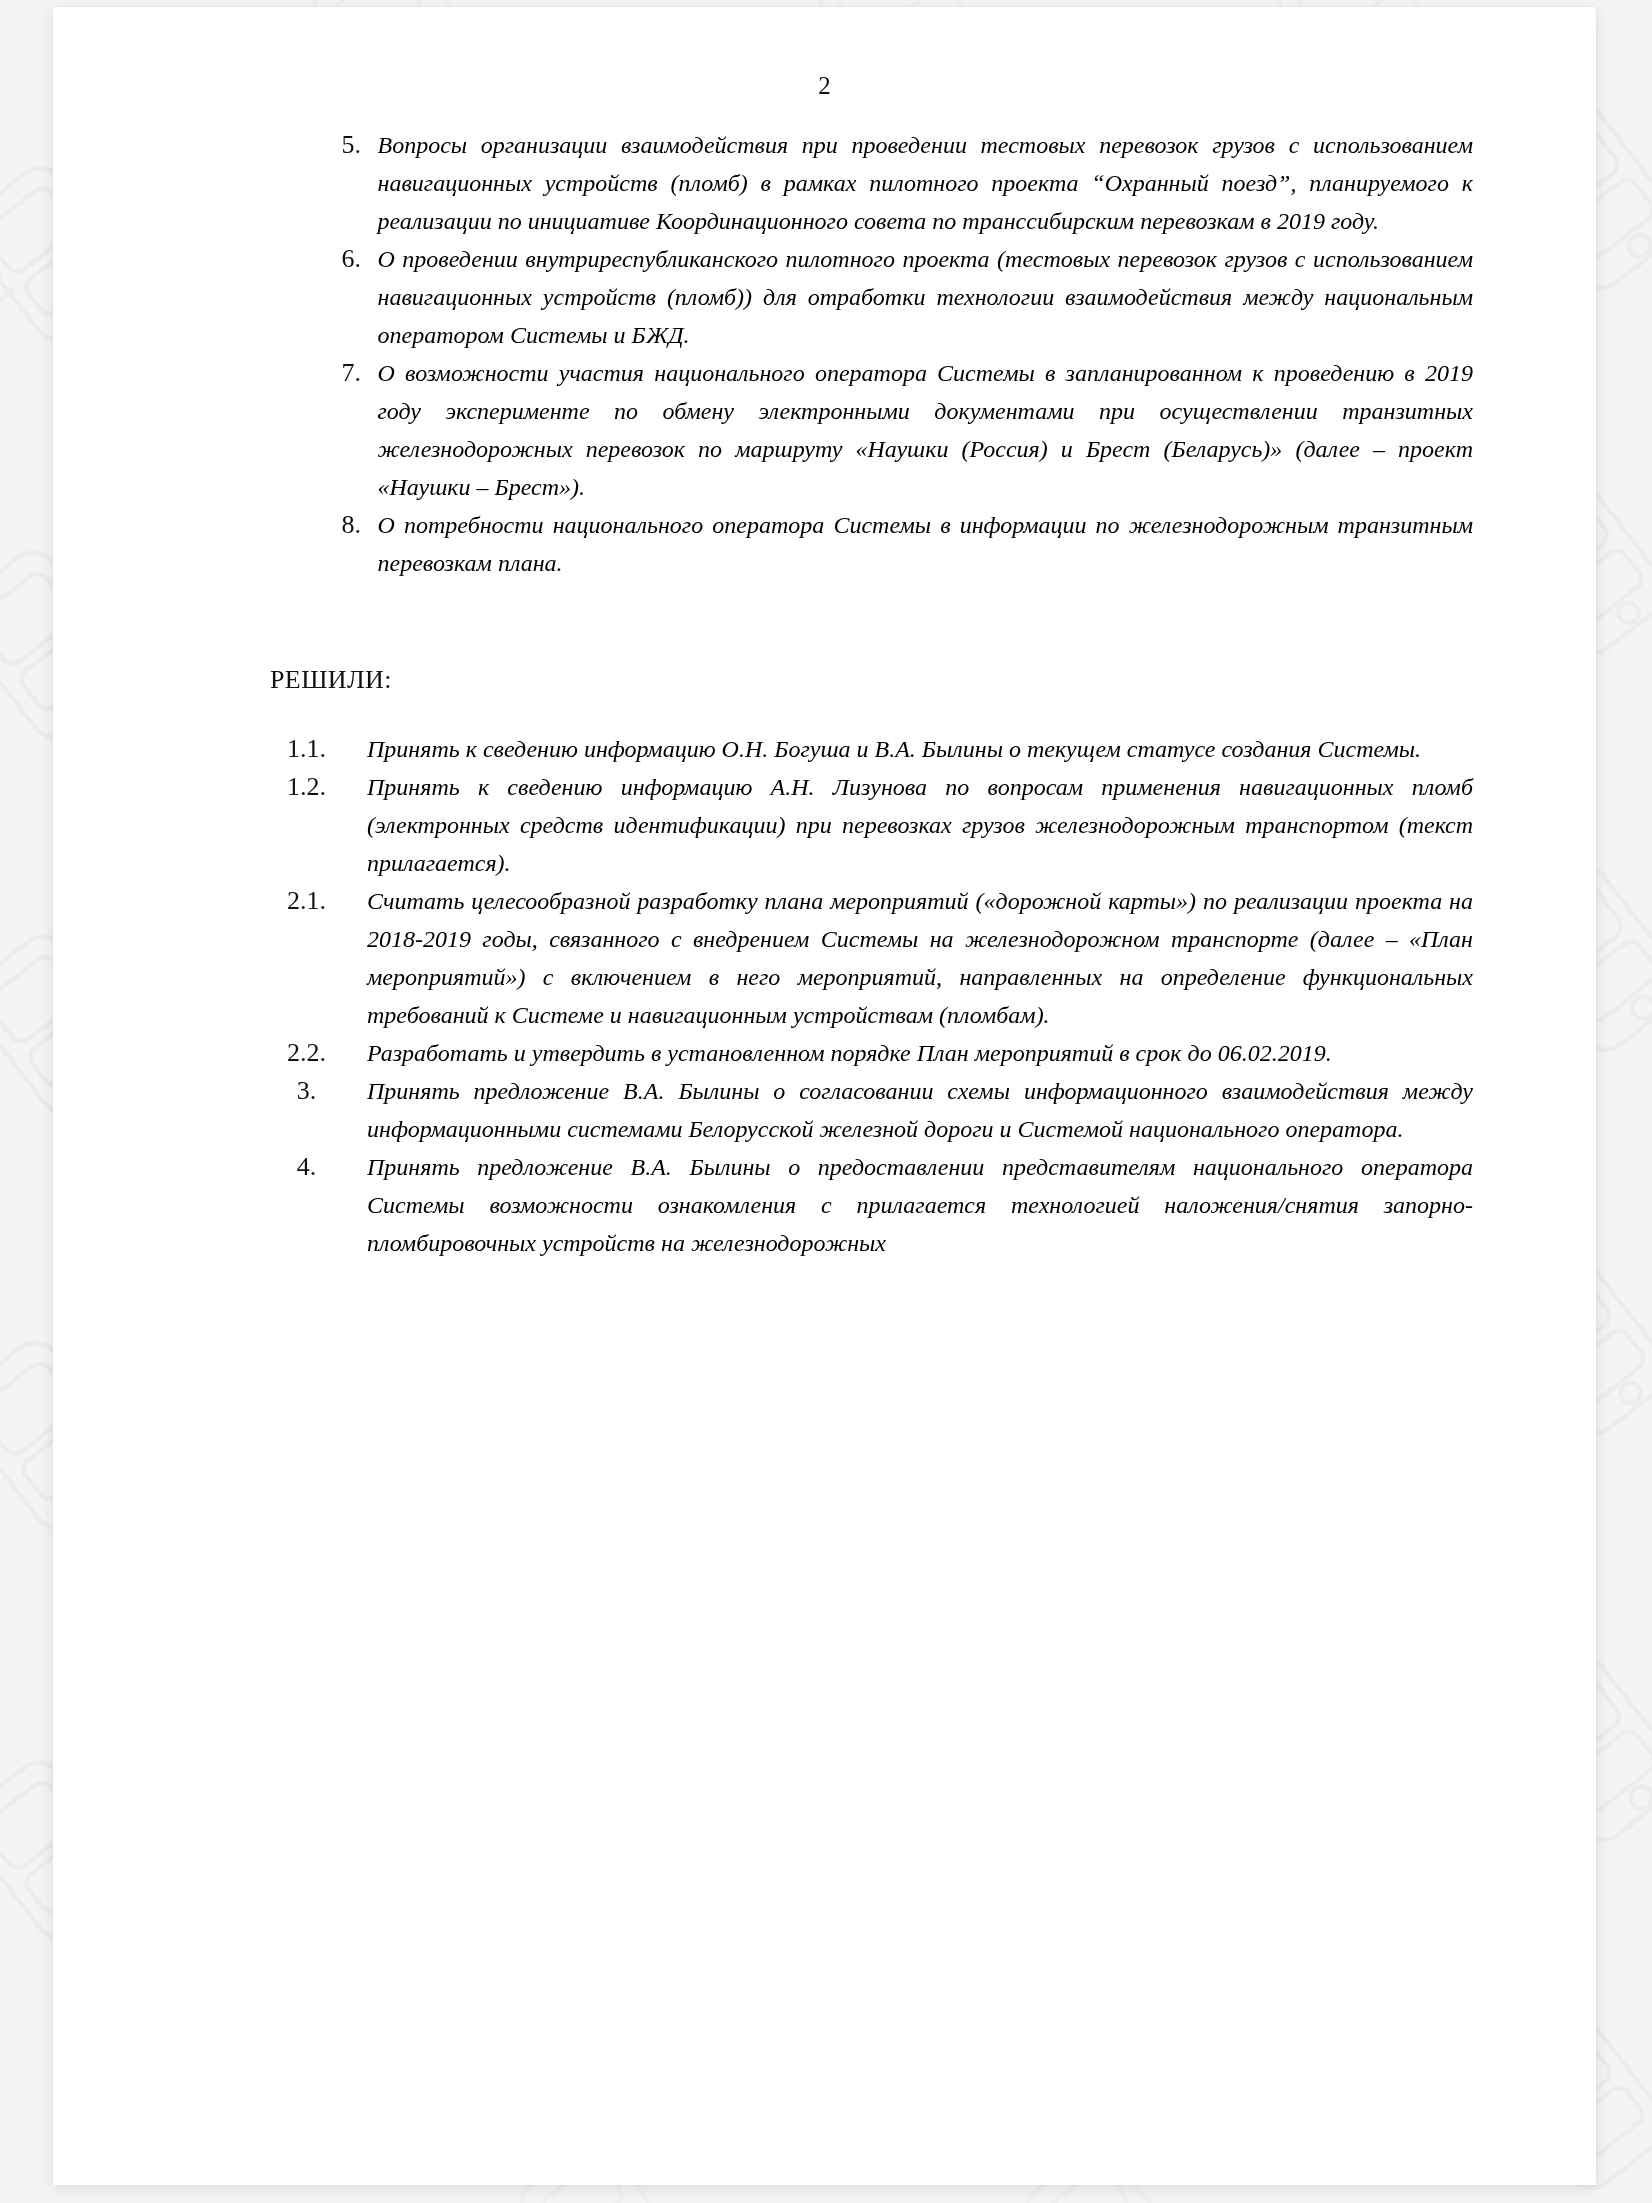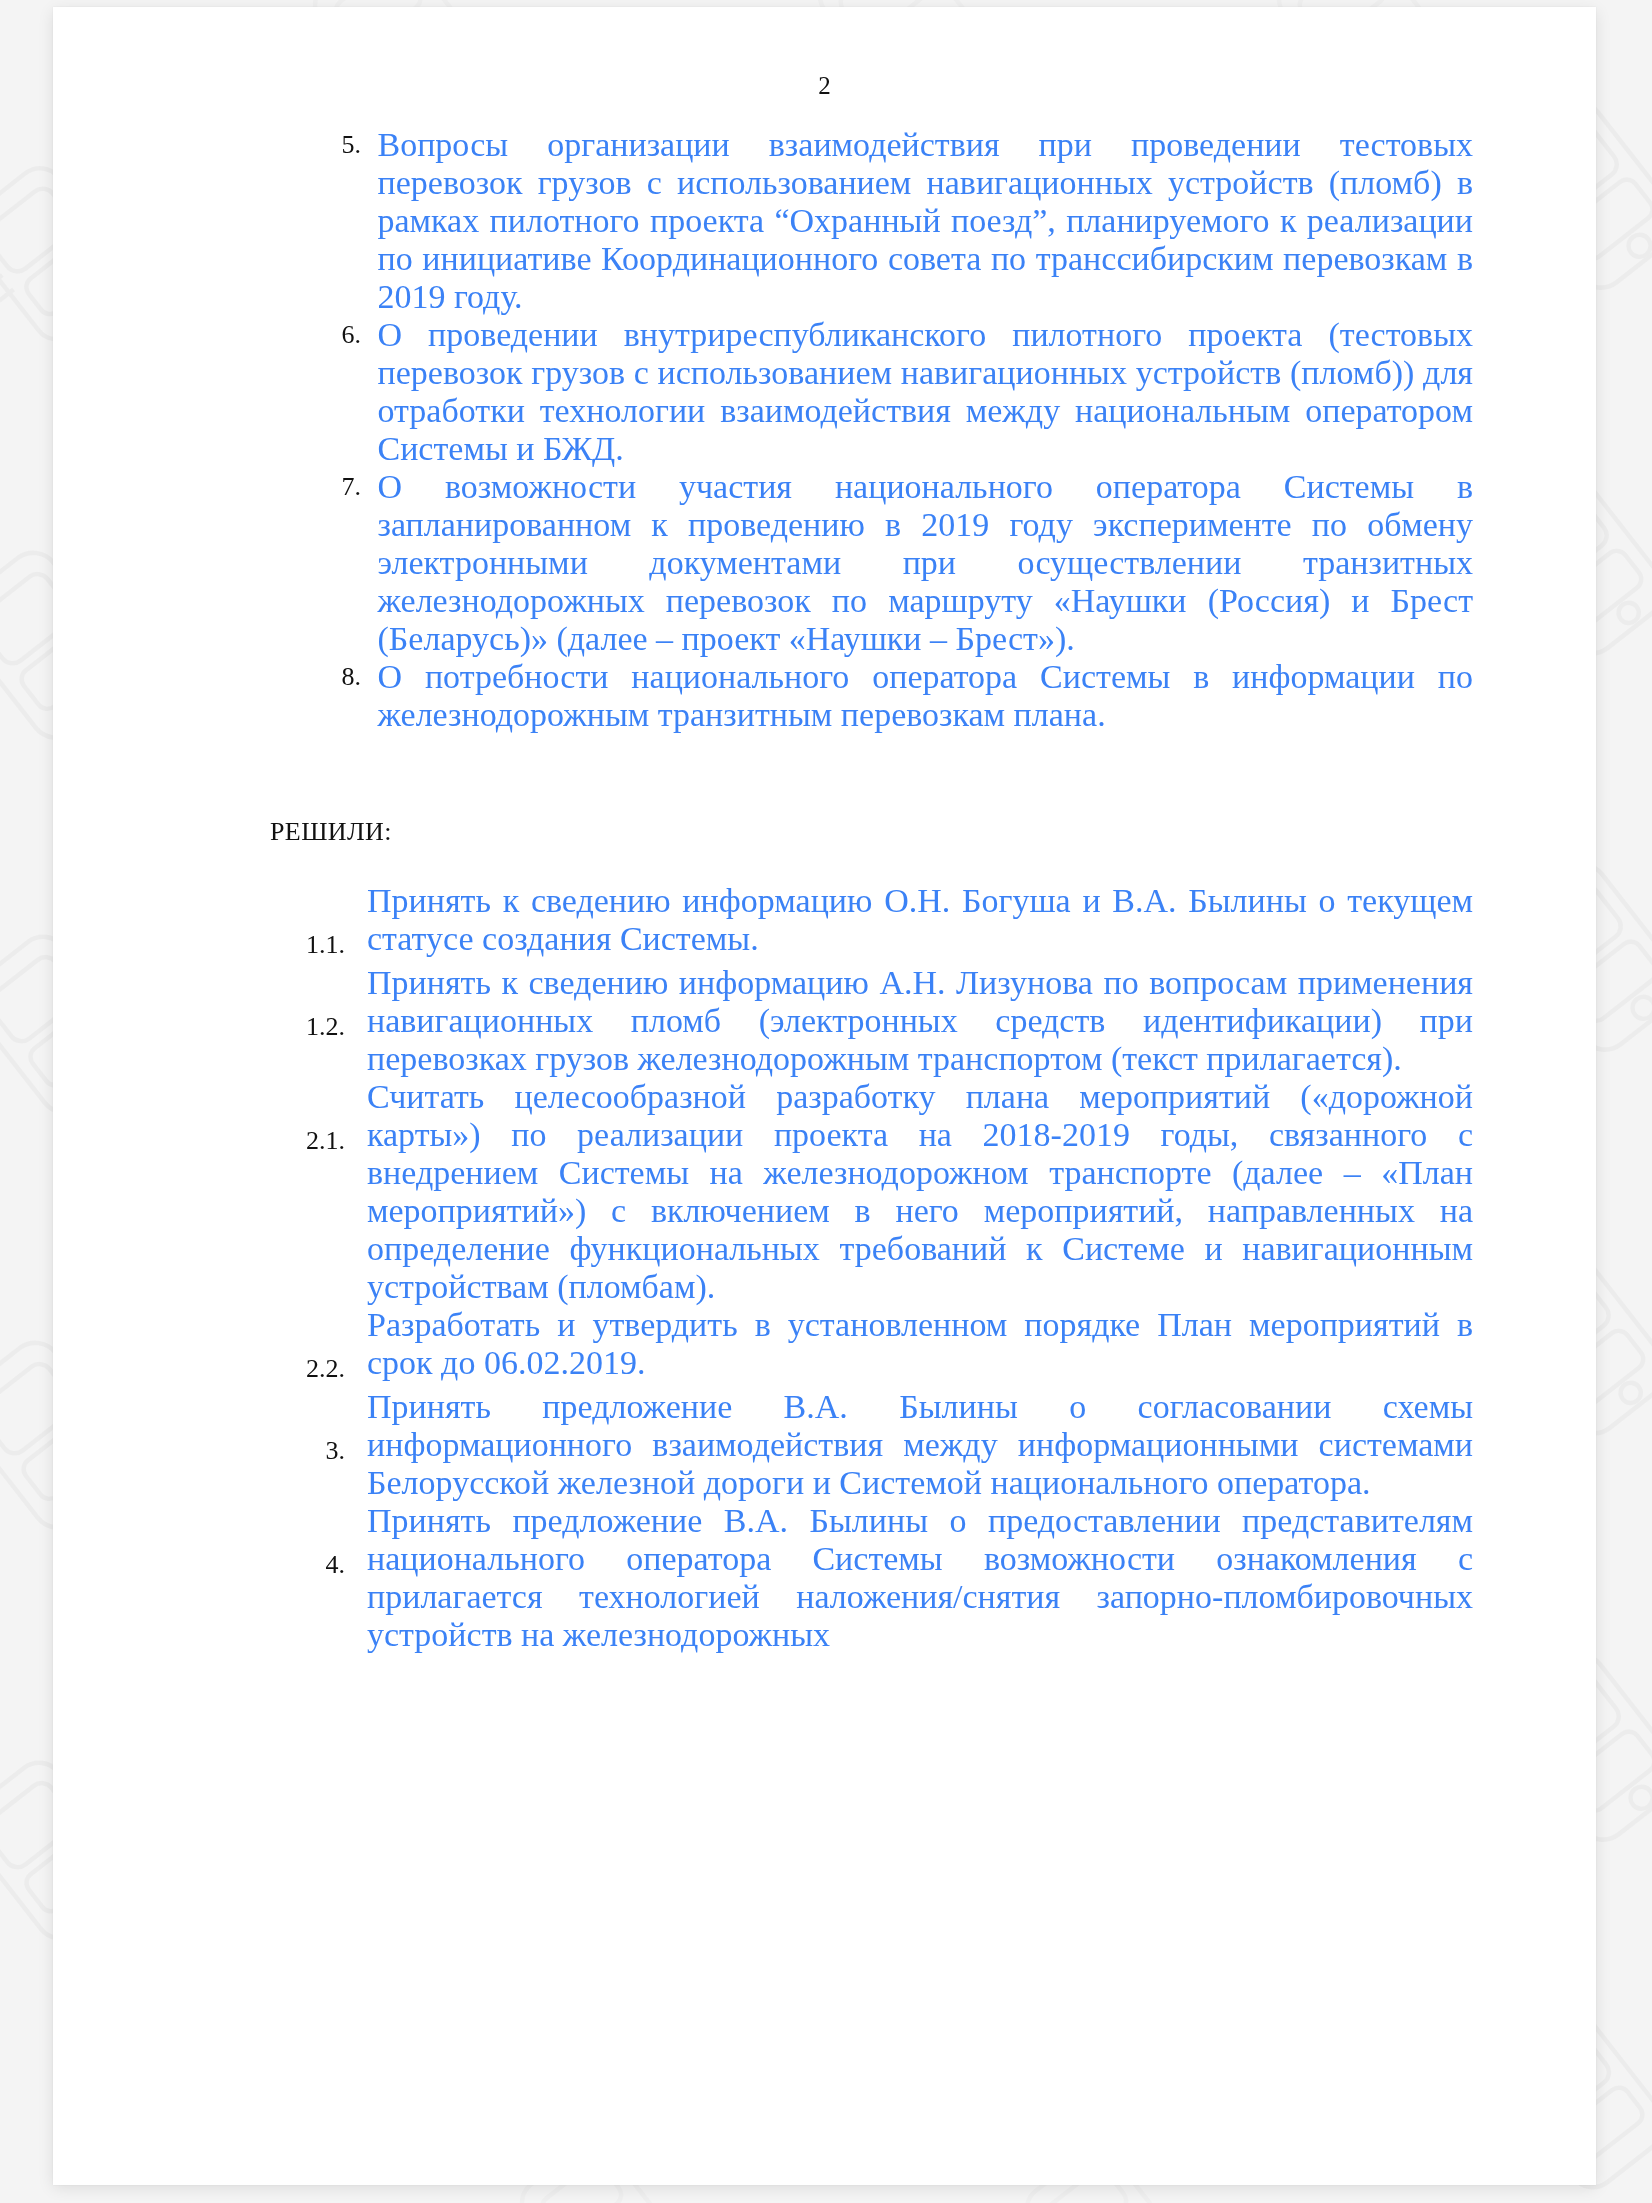--- a/index.html
+++ b/index.html
@@ -69,35 +69,36 @@
   }
   .li .num {
     flex: 0 0 auto;
     text-align: right;
     color: #111;
     font-size: 26px;
     line-height: 38px;
   }
   .li .body {
     flex: 1 1 auto;
-    color: #3b82f6;
-    font-size: 34px;
+    color: #000000;
+    font-size: 24px;
     line-height: 38px;
     text-align: justify;
     text-align-last: left;
     hyphens: none;
+    font-style: italic;
   }
 
   
   .agenda { margin-left: 132px; }
   .agenda .num { width: 40px; margin-right: 16.5px; }
 
   
   .decisions { margin-left: 79px; }
-  .decisions .num { width: 77px; margin-right: 22px; text-align: right; margin-top: 44px; }
+  .decisions .num { width: 77px; margin-right: 22px; text-align: center; }
 
   .heading {
     margin-left: 81px;
     margin-top: 79px;
     margin-bottom: 31px;
     font-size: 26px;
     line-height: 38px;
     color: #111;
     letter-spacing: 0.4px;
   }

